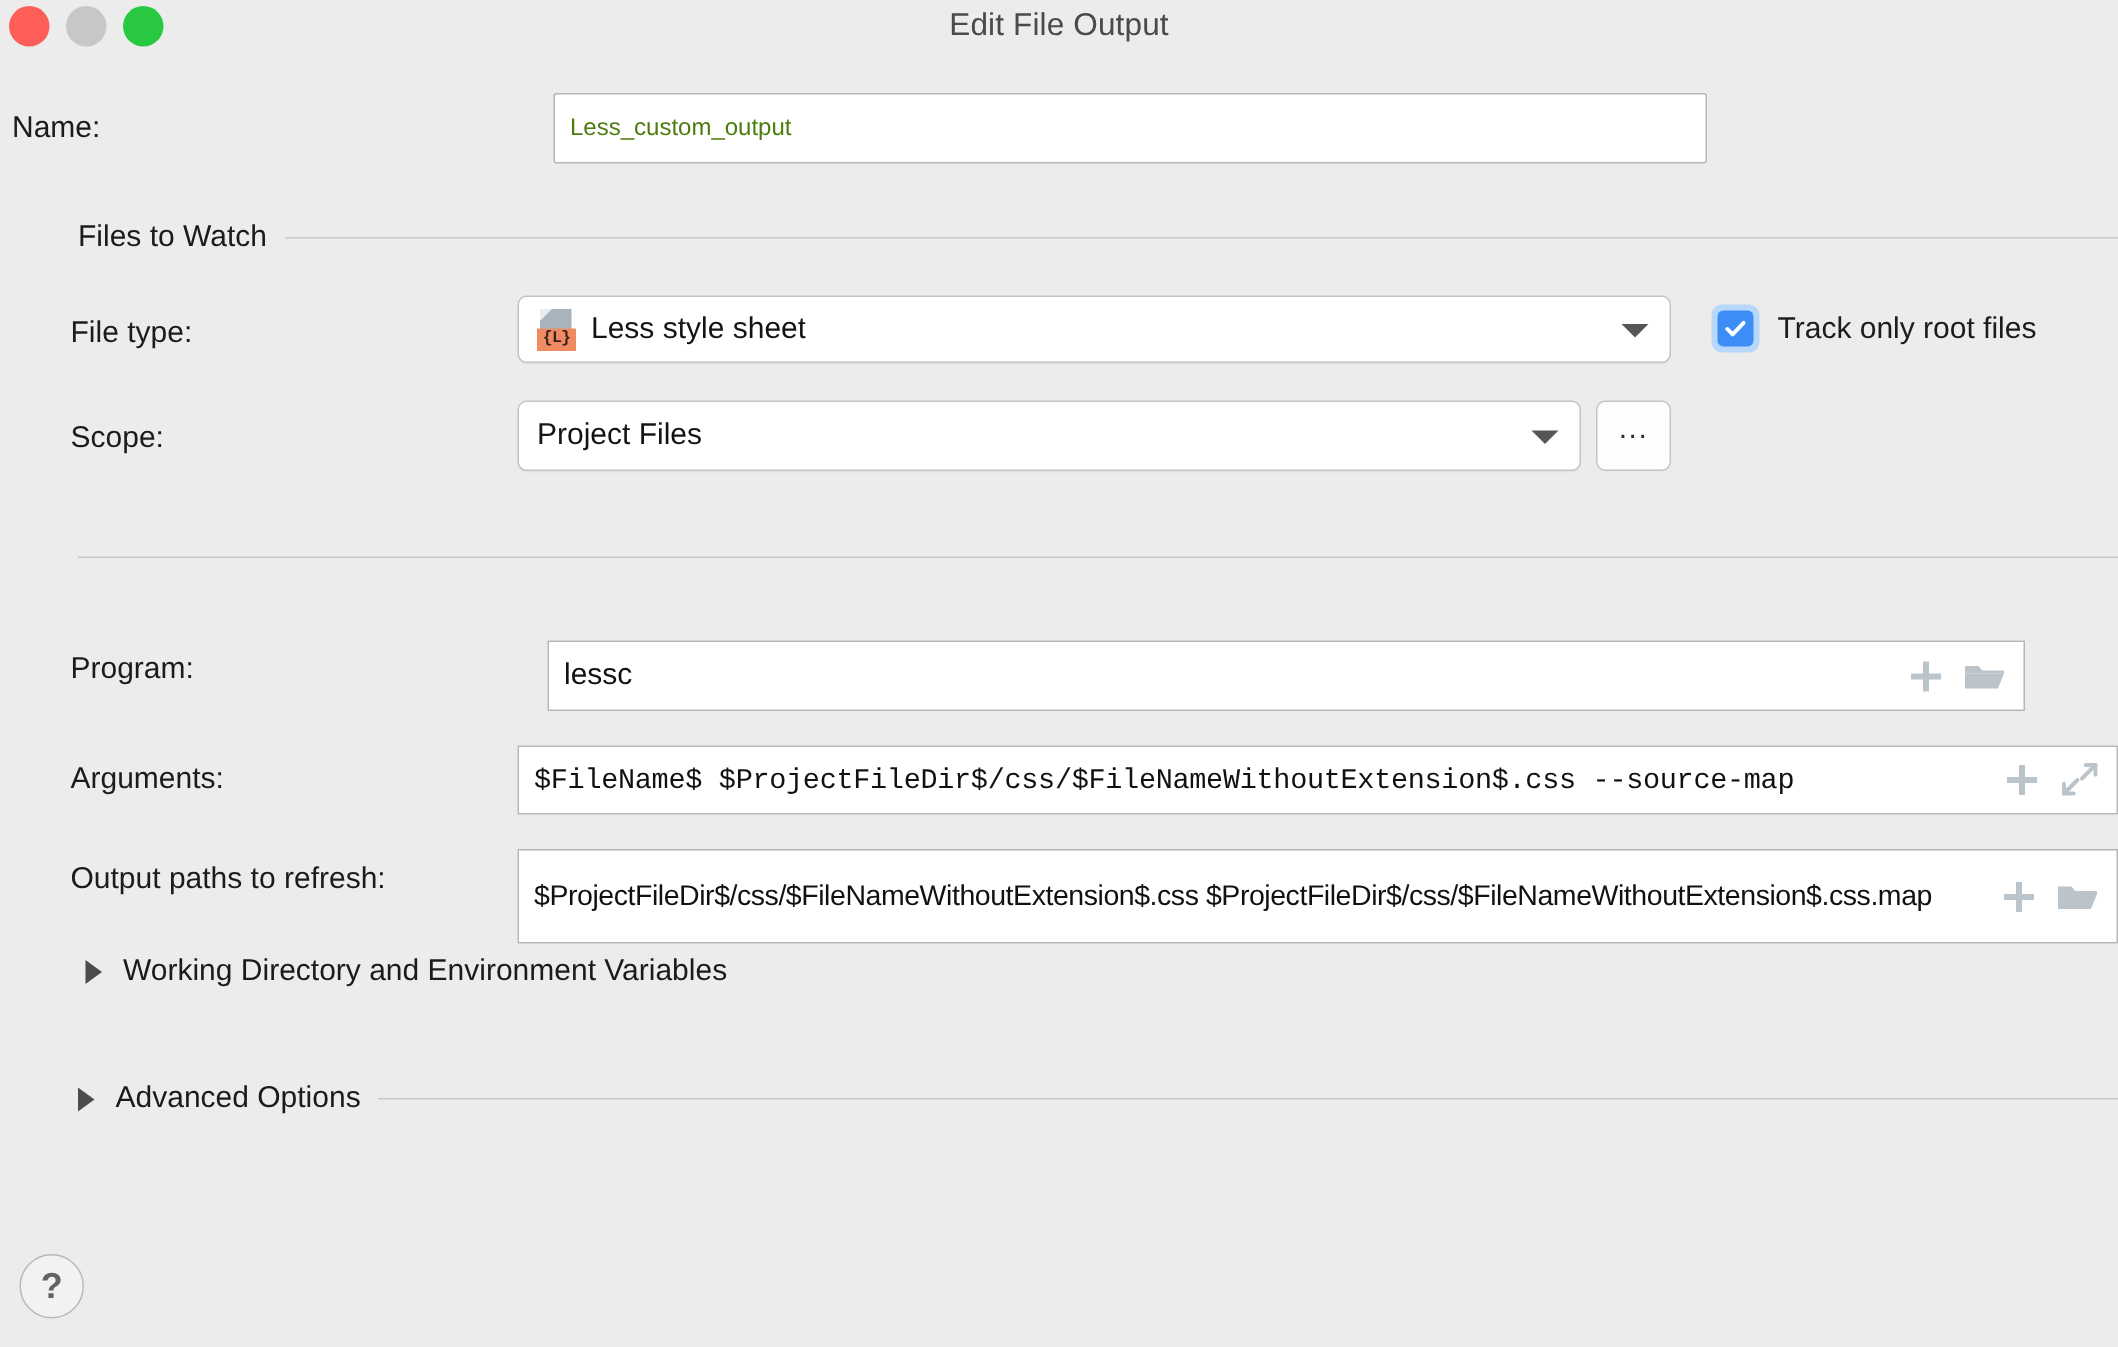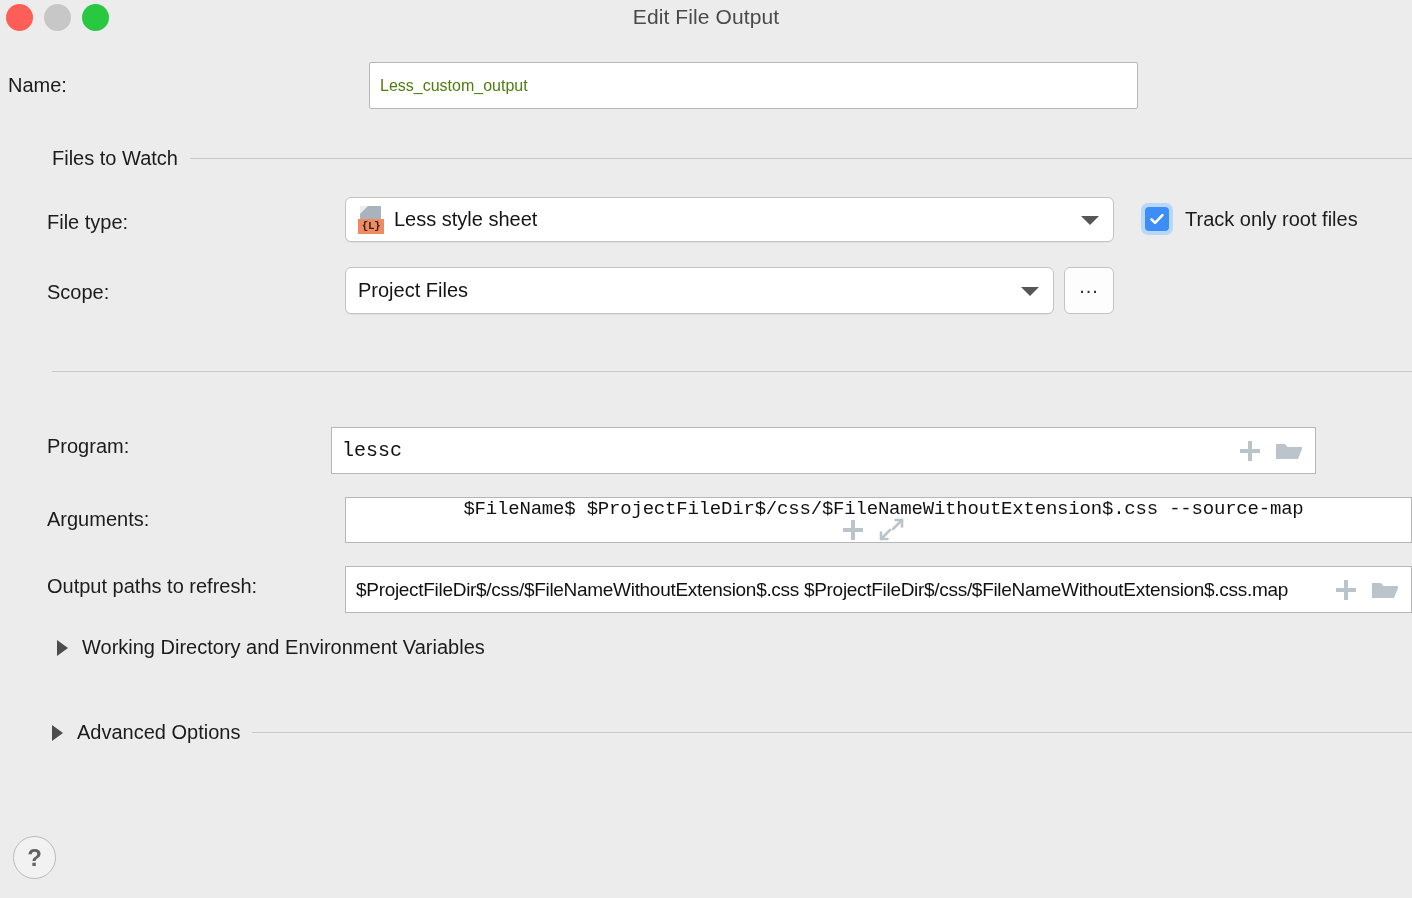--- a/index.html
+++ b/index.html
@@ -283,38 +283,36 @@
   }
   .field-icons {
     display: flex;
     align-items: center;
     flex: 0 0 auto;
     padding-right: 12px;
     gap: 14px;
   }
 
   #fld-program {
-    left: 331px;
+    left: 365px;
     top: 427px;
     width: 985px;
     height: 47px;
-    font-family: Liberation Mono, monospace;
   }
   #fld-args {
     left: 345px;
     top: 497px;
     width: 1067px;
     height: 46px;
-    flex-direction: column;
   }
   #fld-output {
     left: 345px;
     top: 566px;
     width: 1067px;
-    height: 47px;
+    height: 63px;
   }
 
   .icon-plus { width: 22px; height: 22px; position: relative; }
   .icon-plus::before, .icon-plus::after {
     content: "";
     position: absolute;
     background: #bcc4cb;
   }
   .icon-plus::before { left: 9px; top: 1px; width: 4px; height: 20px; }
   .icon-plus::after  { left: 1px; top: 9px; width: 20px; height: 4px; }

